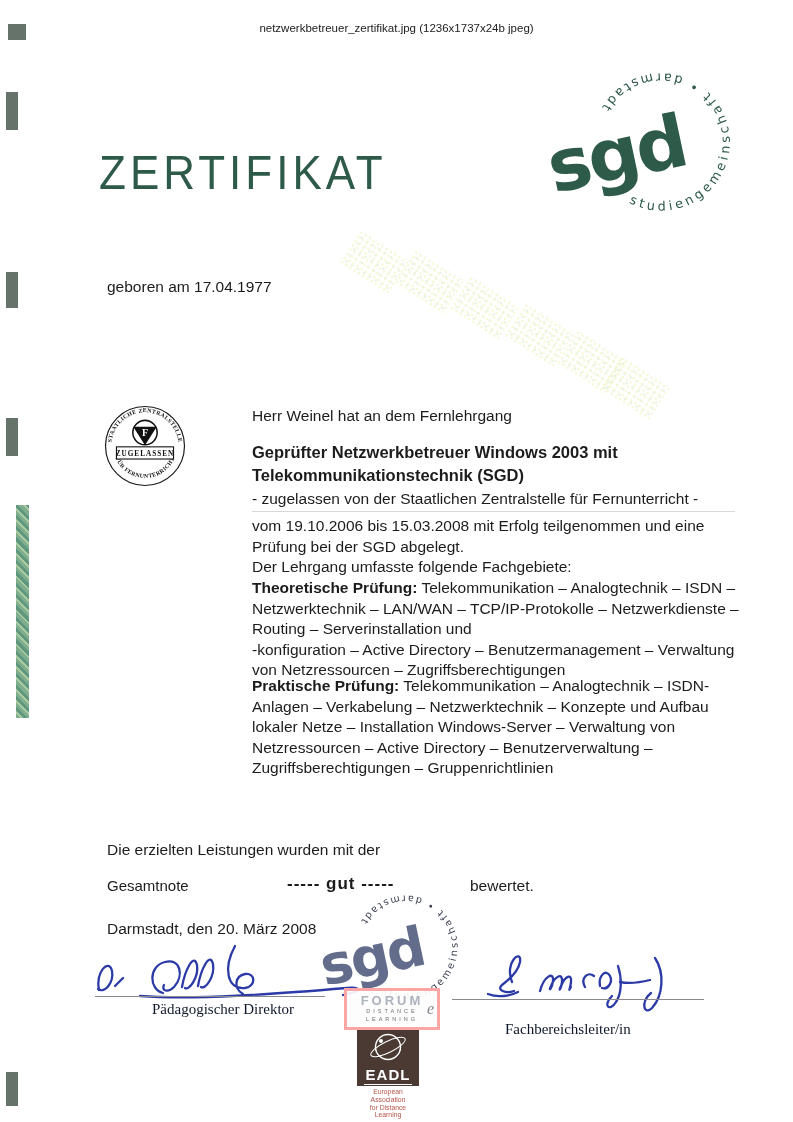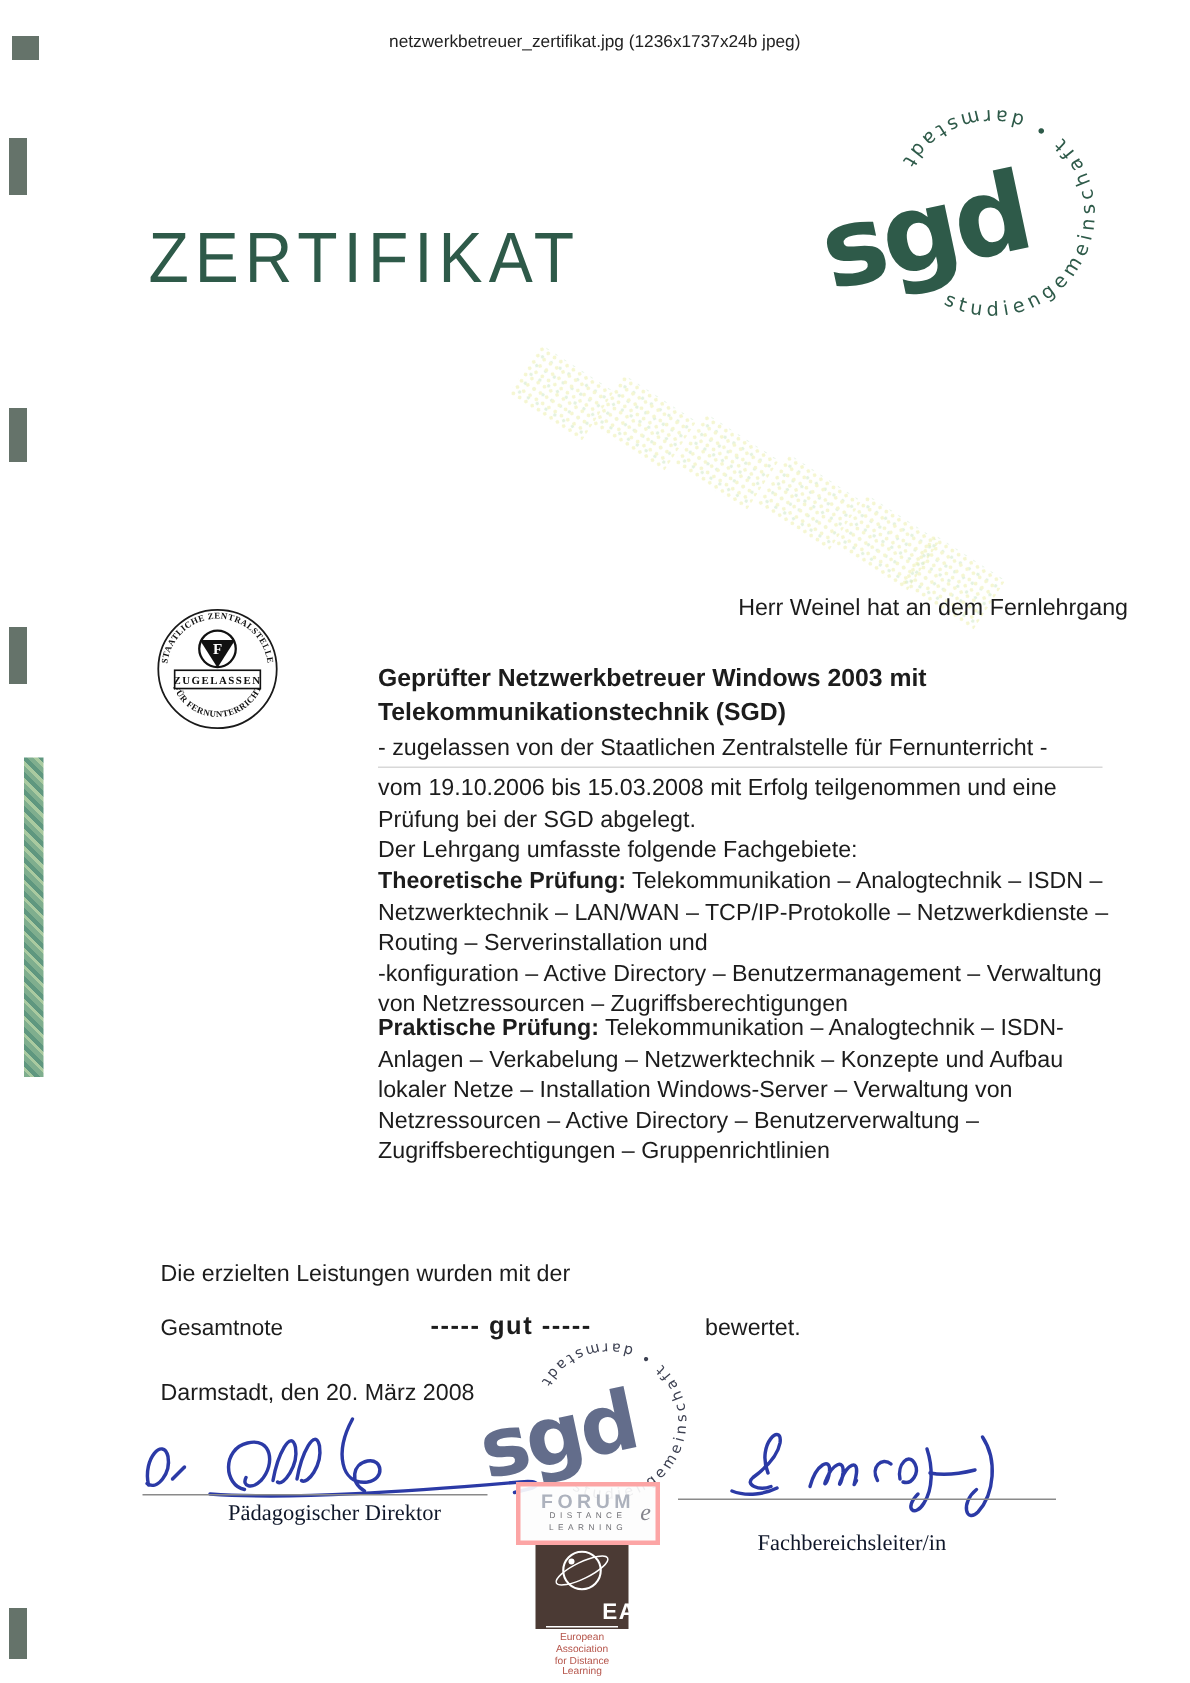--- a/index.html
+++ b/index.html
@@ -42,21 +42,21 @@
   
   .forum{left:344px;top:988px;width:90px;height:36px;border:3px solid #fca5a5;background:rgba(253,253,253,.92);
     text-align:center;line-height:1;}
   .forum-word{font-size:13px;font-weight:bold;color:#adb2bd;letter-spacing:3px;margin-top:3px;}
   .forum-sub{font-size:5.5px;color:#6f6f74;letter-spacing:3px;margin-top:2px;}
   .forum-e{position:absolute;right:3px;top:10px;font-family:"Liberation Serif",serif;font-style:italic;
     font-size:16px;color:#84848c;}
   
   .eadl{left:356px;top:1030px;width:64px;text-align:center;}
   .eadl-box{width:62px;height:56px;background:#4b3a34;margin:0 auto;position:relative;}
-  .eadl-word{position:absolute;bottom:3px;left:0;width:100%;color:#fff;font-size:15px;font-weight:bold;letter-spacing:1px;padding-left:36px;}
+  .eadl-word{position:absolute;bottom:3px;left:0;width:100%;color:#fff;font-size:15px;font-weight:bold;letter-spacing:1px;}
   .eadl-underline{position:absolute;bottom:1px;left:7px;width:48px;height:1px;background:#fff;}
   .eadl-sub{margin-top:2px;font-size:6.8px;line-height:7.8px;color:#b5544a;white-space:pre-line;}
   
   .sig-path{stroke:#2b3aa6;stroke-width:2.3;fill:none;stroke-linecap:round;stroke-linejoin:round;}
   
   .mark{background:#4a5a50;opacity:.85;}
   .greenbar{left:16px;top:505px;width:13px;height:213px;
     background:repeating-linear-gradient(45deg,#7fae8e 0 3px,#a9caa0 3px 5px,#5f977f 5px 8px);}
   .wm{width:58px;height:40px;opacity:.55;transform:rotate(33deg);
     background-image:radial-gradient(circle,#eef0ae 1px,transparent 1.4px),radial-gradient(circle,#cfe8c8 1px,transparent 1.4px);
@@ -89,20 +89,21 @@
     <text class="sgd-ring">
       <textPath href="#ring1">studiengemeinschaft • darmstadt</textPath>
     </text>
     <text class="sgd-word" x="2" y="128" transform="rotate(-12 70 100)">sgd</text>
   </svg>
 </div>
 
 <div class="abs cert-title">ZERTIFIKAT</div>
 
 <div class="abs person">
+  <div>geboren am 17.04.1977</div>
 </div>
 
 <div class="abs" style="left:103px;top:404px;">
   <svg width="84" height="84" viewBox="0 0 100 100">
     <circle cx="50" cy="50" r="47" fill="none" stroke="#1a1a1a" stroke-width="1.4"></circle>
     <path id="sealTop" d="M10 50 A40 40 0 1 1 90 50" fill="none"></path>
     <path id="sealBot" d="M12 50 A38 38 0 1 0 88 50" fill="none"></path>
     <text class="seal-arc" text-anchor="middle">
       <textPath href="#sealTop" startOffset="50%">STAATLICHE ZENTRALSTELLE</textPath>
     </text>
@@ -110,21 +111,21 @@
       <textPath href="#sealBot" startOffset="50%">FÜR FERNUNTERRICHT</textPath>
     </text>
     <circle cx="50" cy="34" r="14.5" fill="#fff" stroke="#111" stroke-width="1.8"></circle>
     <polygon points="36,27 64,27 50,49" fill="#111"></polygon>
     <text class="seal-f" x="50" y="38" text-anchor="middle">F</text>
     <rect x="16" y="51" width="68" height="14.5" fill="#fff" stroke="#111" stroke-width="1.3"></rect>
     <text class="seal-banner-text" x="50" y="62" text-anchor="middle">ZUGELASSEN</text>
   </svg>
 </div>
 
-<div class="abs col" style="top:396px;text-align:right;">Herr Weinel hat an dem Fernlehrgang</div>
+<div class="abs col" style="top:406px;">Herr Weinel hat an dem Fernlehrgang</div>
 
 <div class="abs col course pre">Geprüfter Netzwerkbetreuer Windows 2003 mit
 Telekommunikationstechnik (SGD)</div>
 
 <div class="abs col" style="top:489px;">- zugelassen von der Staatlichen Zentralstelle für Fernunterricht -</div>
 
 <div class="abs divider"></div>
 
 <div class="abs col pre" style="top:516px;">vom 19.10.2006 bis 15.03.2008 mit Erfolg teilgenommen und eine
 Prüfung bei der SGD abgelegt.

